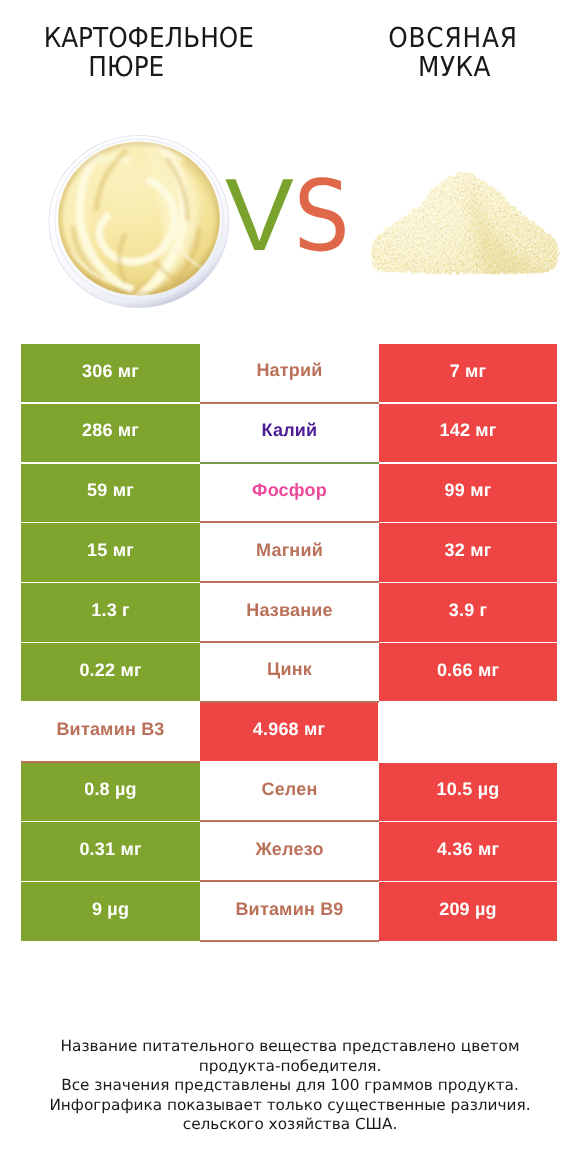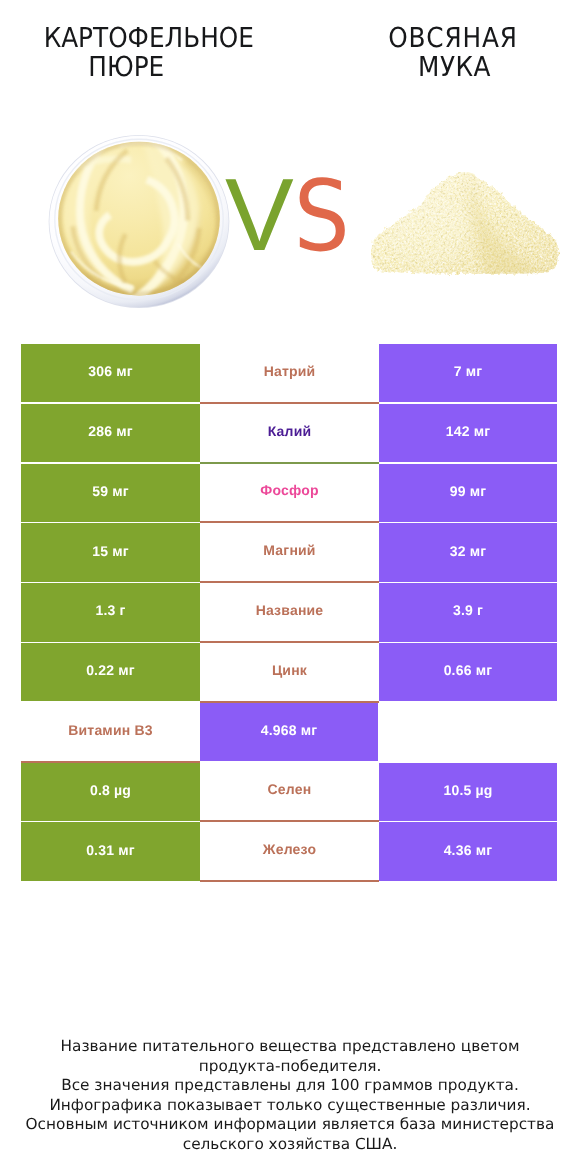--- a/index.html
+++ b/index.html
@@ -22,23 +22,23 @@
   .pile{position:absolute;left:371px;top:172px;}
   .vs{position:absolute;top:163px;left:225px;line-height:1;white-space:nowrap;}
   .vs span{display:inline-block;}
   .vs .v{color:#7aa32e;font-family:"Liberation Sans",sans-serif;font-size:103px;}
   .vs .s{color:#e0684a;font-family:"DejaVu Sans",sans-serif;font-stretch:condensed;font-size:98px;}
 
   
   .tbl{position:absolute;left:21px;top:344px;width:536px;}
   .trow{position:relative;height:59.8px;display:flex;}
   .cell{height:58.4px;display:flex;align-items:center;justify-content:center;
-    font-weight:bold;font-size:14px;letter-spacing:0.2px;box-sizing:border-box;padding-bottom:4px;}
+    font-weight:bold;font-size:18px;letter-spacing:0.2px;box-sizing:border-box;padding-bottom:4px;}
   .cell.l{width:179px;background:#80a52e;color:#ffffff;}
-  .cell.r{width:178px;background:#8b5cf6;color:#ffffff;}
+  .cell.r{width:178px;background:#ef4444;color:#ffffff;}
   .cell.m{width:179px;height:59.8px;background:#ffffff;border-bottom:2px solid #7f1d1d;}
 
   
   .footer{position:absolute;left:0;top:1037px;width:580px;text-align:center;
     font-family:"DejaVu Sans",sans-serif;font-size:15.3px;line-height:19.5px;color:#191919;}
 </style>
 </head>
 <body>
 
 <div class="page">
@@ -207,23 +207,27 @@
       <div class="trow">
         <div class="cell l">0.8 µg</div>
         <div class="cell m" style="color: rgb(187, 113, 89); border-bottom-color: rgb(187, 113, 89);">Селен</div>
         <div class="cell r">10.5 µg</div>
       </div>
       <div class="trow">
         <div class="cell l">0.31 мг</div>
         <div class="cell m" style="color: rgb(187, 113, 89); border-bottom-color: rgb(187, 113, 89);">Железо</div>
         <div class="cell r">4.36 мг</div>
       </div>
+      <div class="trow">
+        <div class="cell l">9 µg</div>
+        <div class="cell m" style="color: rgb(187, 113, 89); border-bottom-color: rgb(187, 113, 89);">Витамин B9</div>
+        <div class="cell r">209 µg</div>
+      </div>
     </div>
 
   <div class="footer">
       <div>Название питательного вещества представлено цветом</div>
       <div>продукта-победителя.</div>
       <div>Все значения представлены для 100 граммов продукта.</div>
       <div>Инфографика показывает только существенные различия.</div>
-      <div>Основным источником информации является база министерства</div>
       <div>сельского хозяйства США.</div>
     </div>
 </div>
 
 </body></html>

